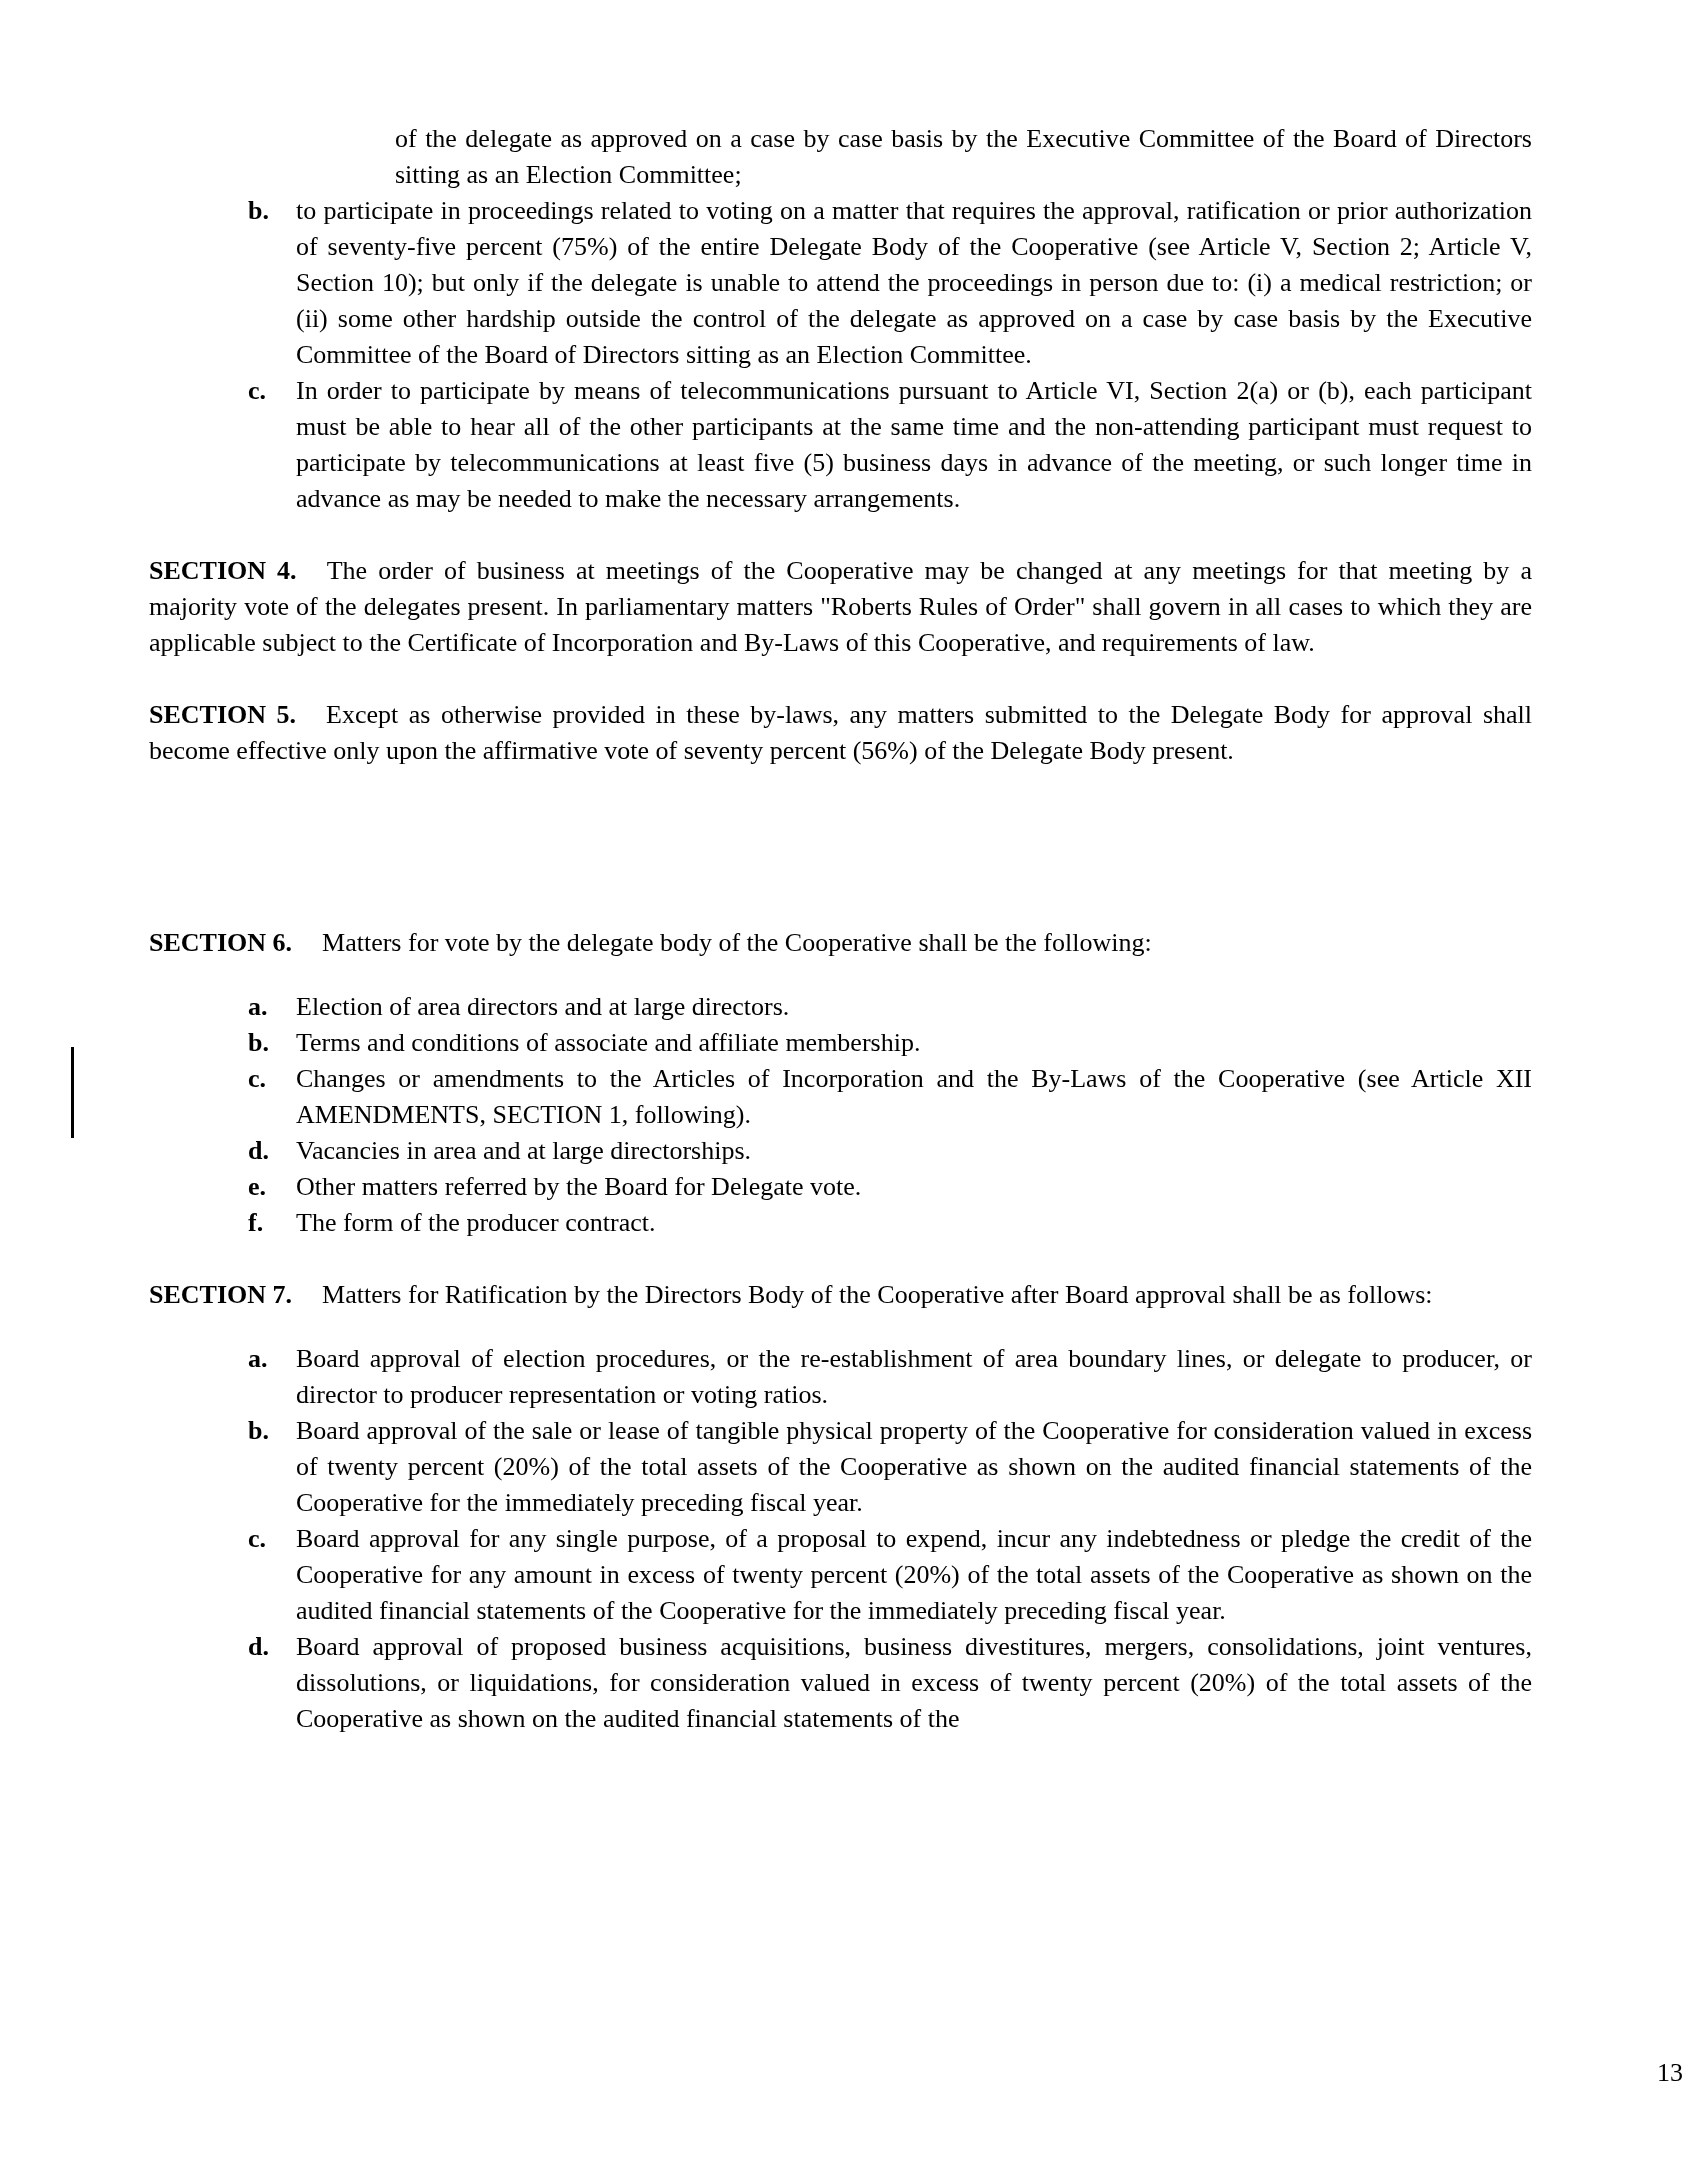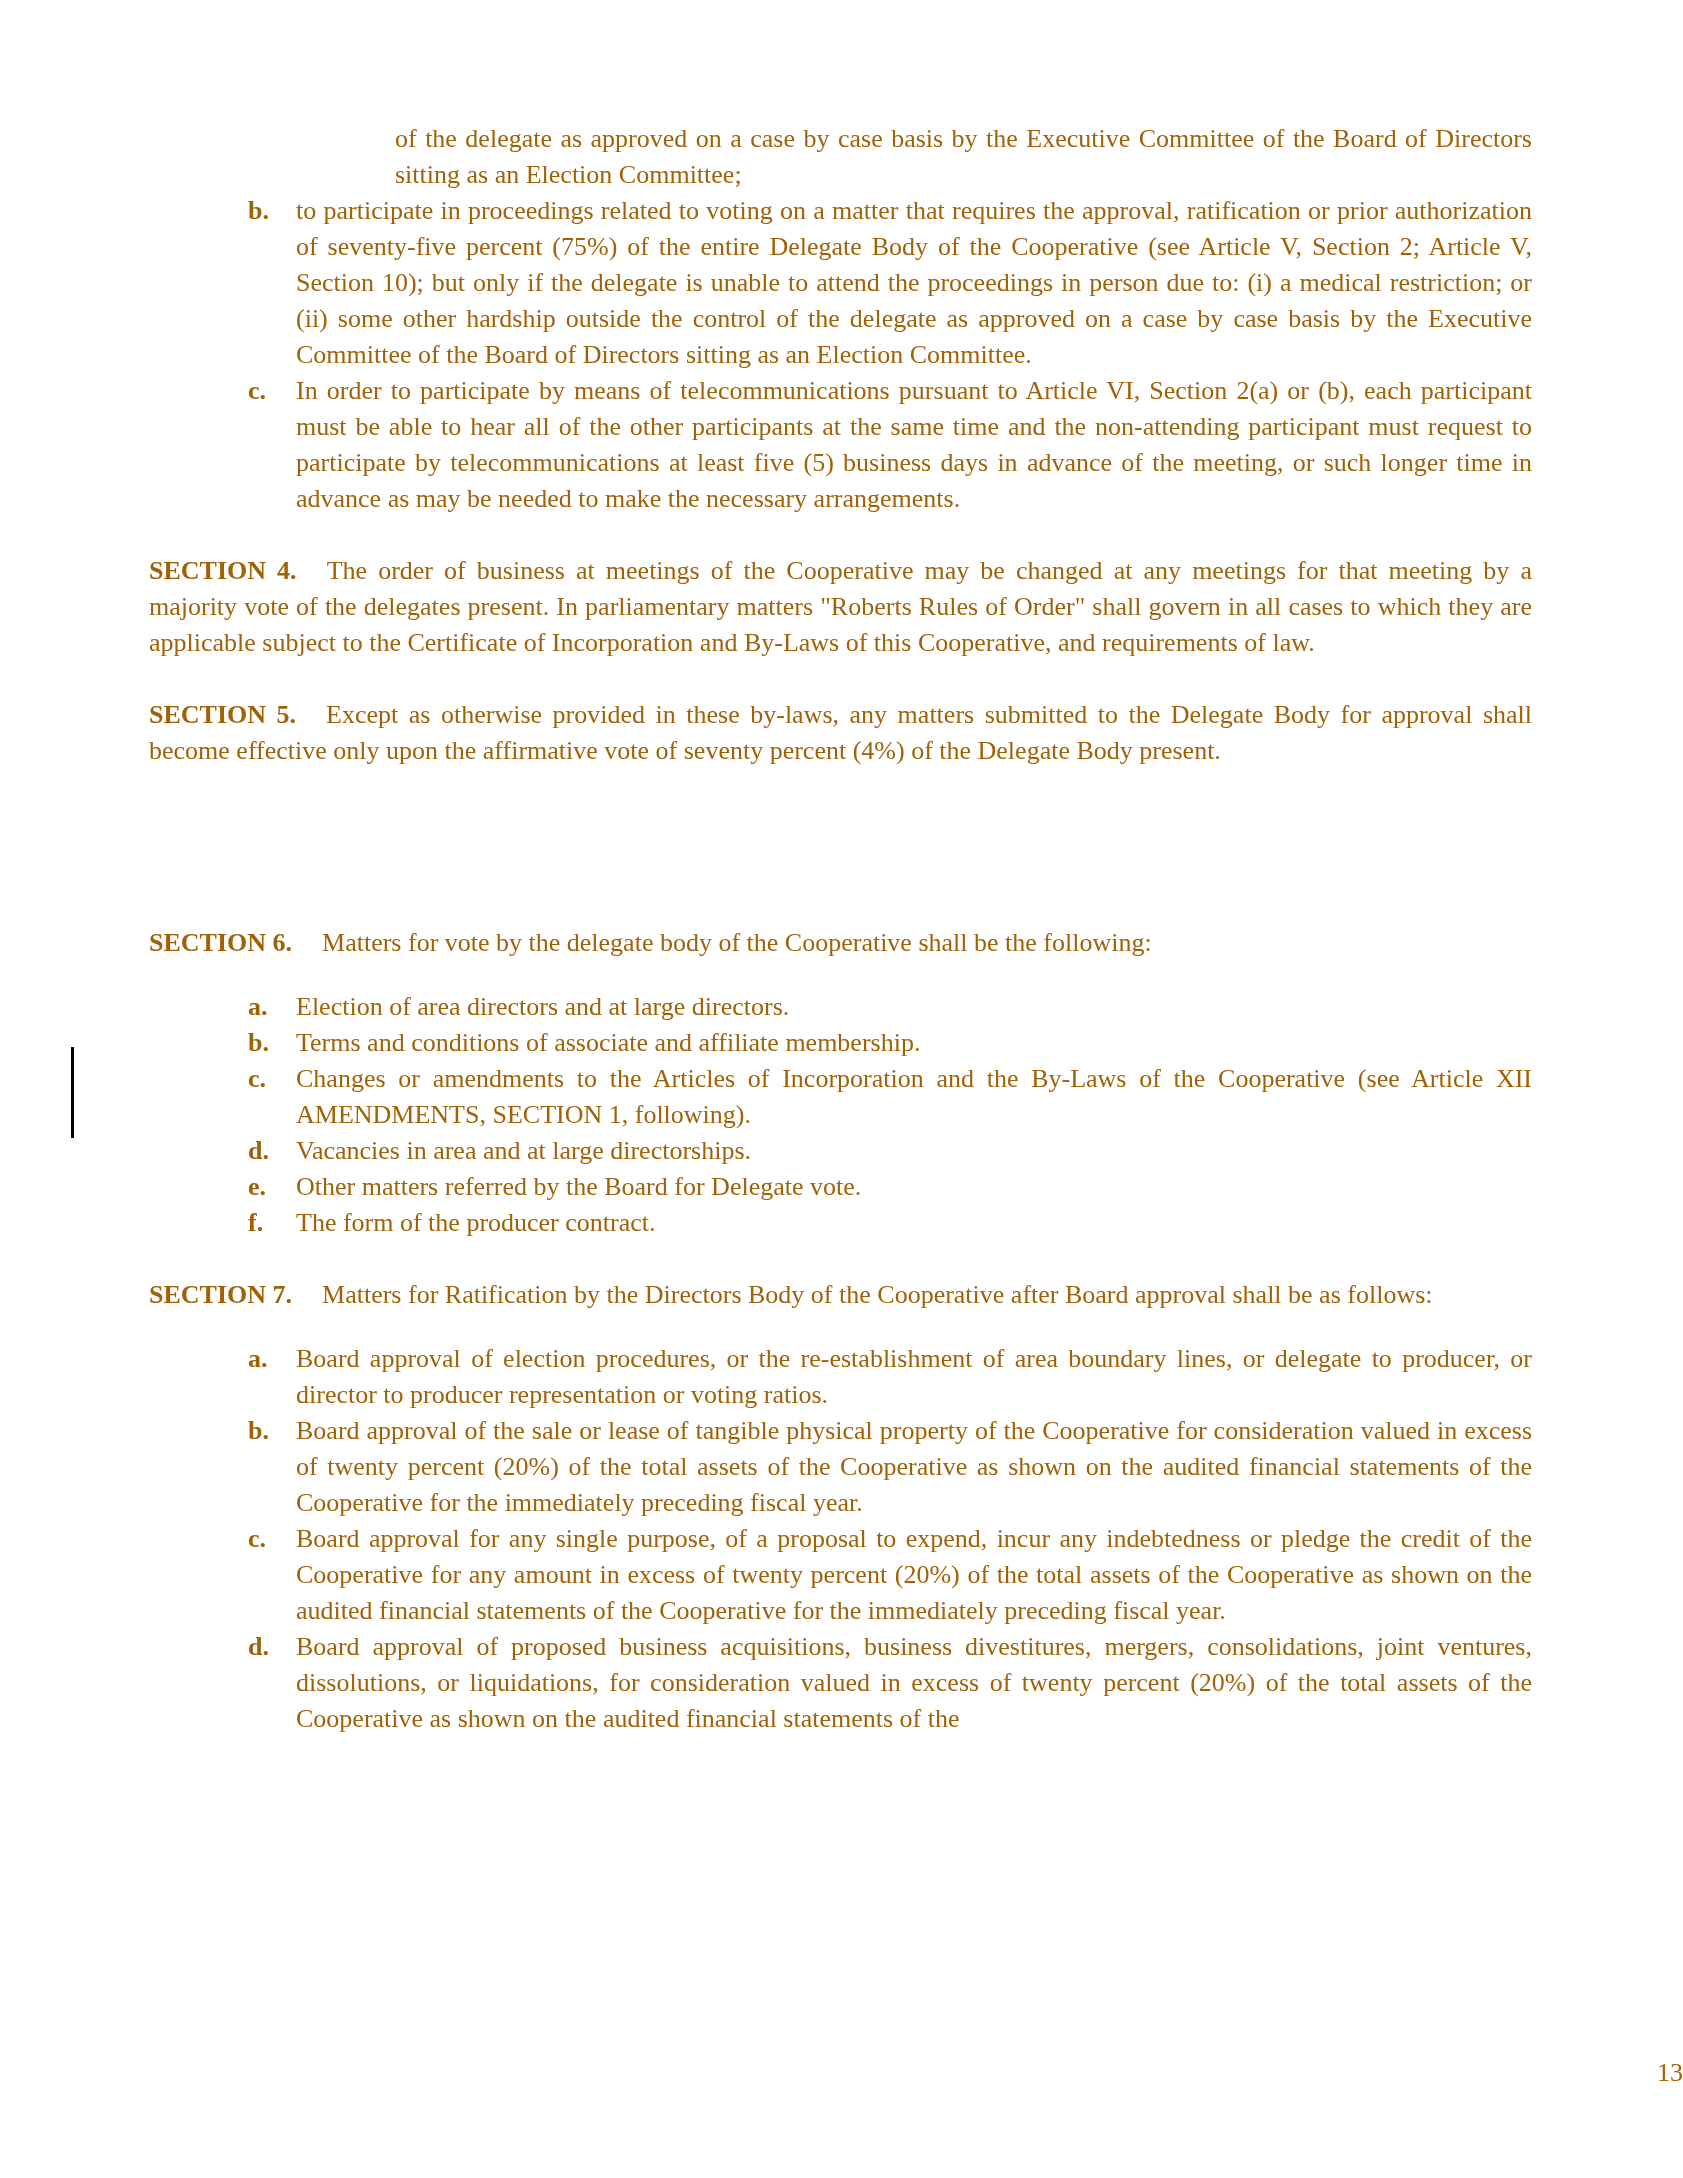--- a/index.html
+++ b/index.html
@@ -4,21 +4,21 @@
 <style>
   * { margin: 0; padding: 0; box-sizing: border-box; }
   html, body { background: #ffffff; }
   body { width: 1683px; }
 
   .page {
     position: relative;
     width: 1683px;
     height: 2178px;
     background: #ffffff;
-    color: #a16207;
+    color: #000000;
     font-family: "Liberation Serif", "DejaVu Serif", serif;
     font-size: 26px;
     line-height: 36px;
     overflow: hidden;
   }
 
   .content {
     position: absolute;
     left: 149px;
     top: 121px;
@@ -79,21 +79,21 @@
       </div>
       <div class="li">
         <span class="li-label">c.</span>
         <p class="li-text">In order to participate by means of telecommunications pursuant to Article VI, Section 2(a) or (b), each participant must be able to hear all of the other participants at the same time and the non-attending participant must request to participate by telecommunications at least five (5) business days in advance of the meeting, or such longer time in advance as may be needed to make the necessary arrangements.</p>
       </div>
     </div>
 
 
     <p class="sec"><b class="sec-head">SECTION 4.</b><span>The order of business at meetings of the Cooperative may be changed at any meetings for that meeting by a majority vote of the delegates present.  In parliamentary matters "Roberts Rules of Order" shall govern in all cases to which they are applicable subject to the Certificate of Incorporation and By-Laws of this Cooperative, and requirements of law.</span></p>
 
-    <p class="sec"><b class="sec-head">SECTION 5.</b><span>Except as otherwise provided in these by-laws, any matters submitted to the Delegate Body for approval shall become effective only upon the affirmative vote of seventy percent (4%) of the Delegate Body present.</span></p>
+    <p class="sec"><b class="sec-head">SECTION 5.</b><span>Except as otherwise provided in these by-laws, any matters submitted to the Delegate Body for approval shall become effective only upon the affirmative vote of seventy percent (56%) of the Delegate Body present.</span></p>
 
     <p class="sec sec-6"><b class="sec-head">SECTION 6.</b><span>Matters for vote by the delegate body of the Cooperative shall be the following:</span></p>
 
     <div class="list inner-list">
       <div class="li">
         <span class="li-label">a.</span>
         <p class="li-text">Election of area directors and at large directors.</p>
       </div>
       <div class="li">
         <span class="li-label">b.</span>

